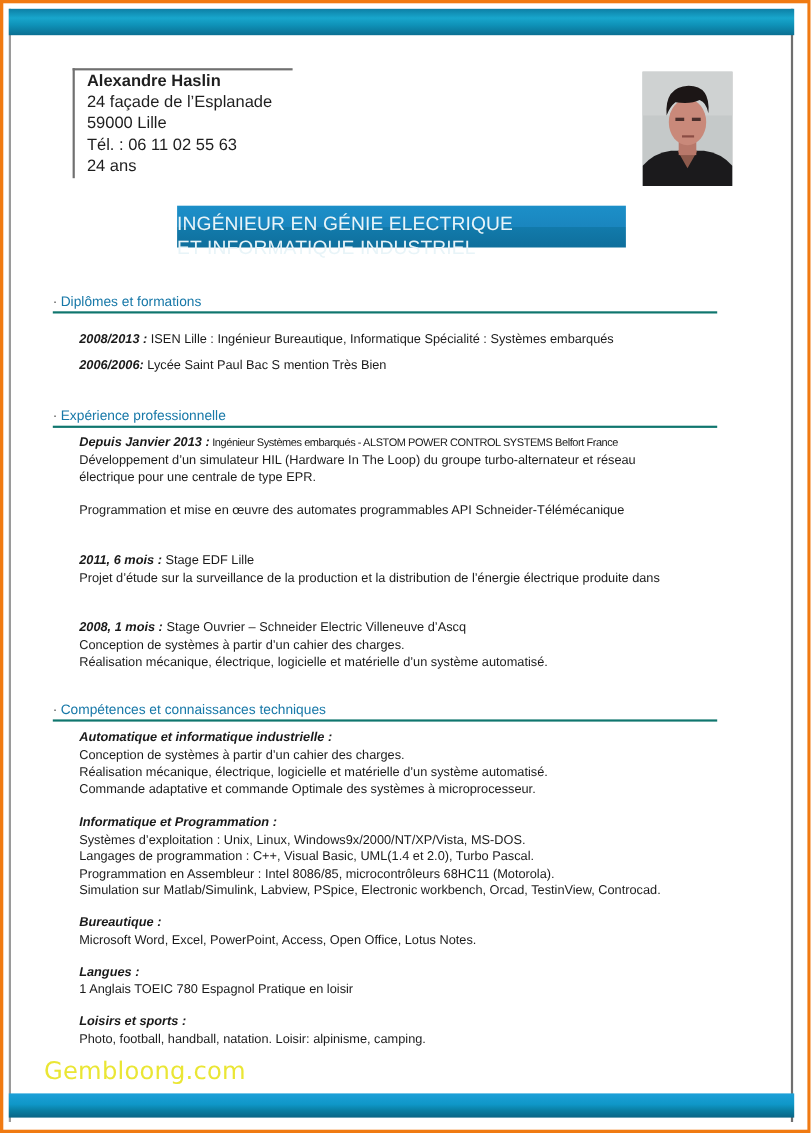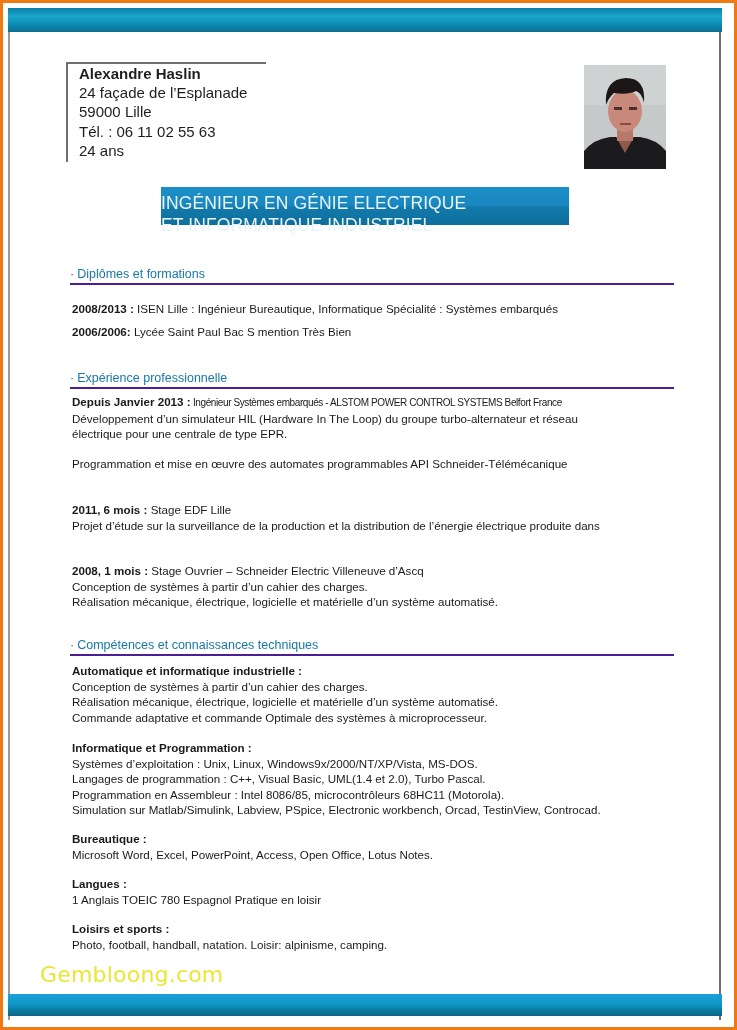--- a/index.html
+++ b/index.html
@@ -46,31 +46,31 @@
     overflow: hidden;
   }
   .title-banner {
     position: absolute; left: 161px; top: 187px; width: 408px; height: 38px;
     background: linear-gradient(to bottom, #1c8fc8 0%, #1a86bf 50%, #127aab 52%, #0f6f9c 100%);
     color: #e8f4f8; text-align: left;
     font-size: 17.5px; line-height: 22px; padding-top: 5px; box-sizing: border-box;
     letter-spacing: 0.1px;
   }
   .section-head {
-    position: absolute; left: 70px; width: 604px;
+    position: absolute; left: 48px; width: 604px;
     font-size: 12.5px; color: #1778a8;
-    border-bottom: 2px solid #4c1d95;
+    border-bottom: 2px solid #0f766e;
     padding-bottom: 1px; line-height: 15px;
   }
   .section-head .dot { color: #555; margin-right: 3px; }
   .txt {
     position: absolute; left: 72px; font-size: 11.6px; line-height: 15.6px; color: #1a1a1a;
     white-space: nowrap;
   }
-  .txt b { font-weight: bold; }
+  .txt b { font-weight: bold; font-style: italic; }
   .small { font-size: 10px; letter-spacing: -0.4px; }
   .watermark {
     position: absolute; left: 40px; top: 962px;
     font-family: "DejaVu Sans", sans-serif;
     font-size: 22px; color: #eae634; letter-spacing: 0.2px;
   }
 </style>
 </head>
 <body>
 

